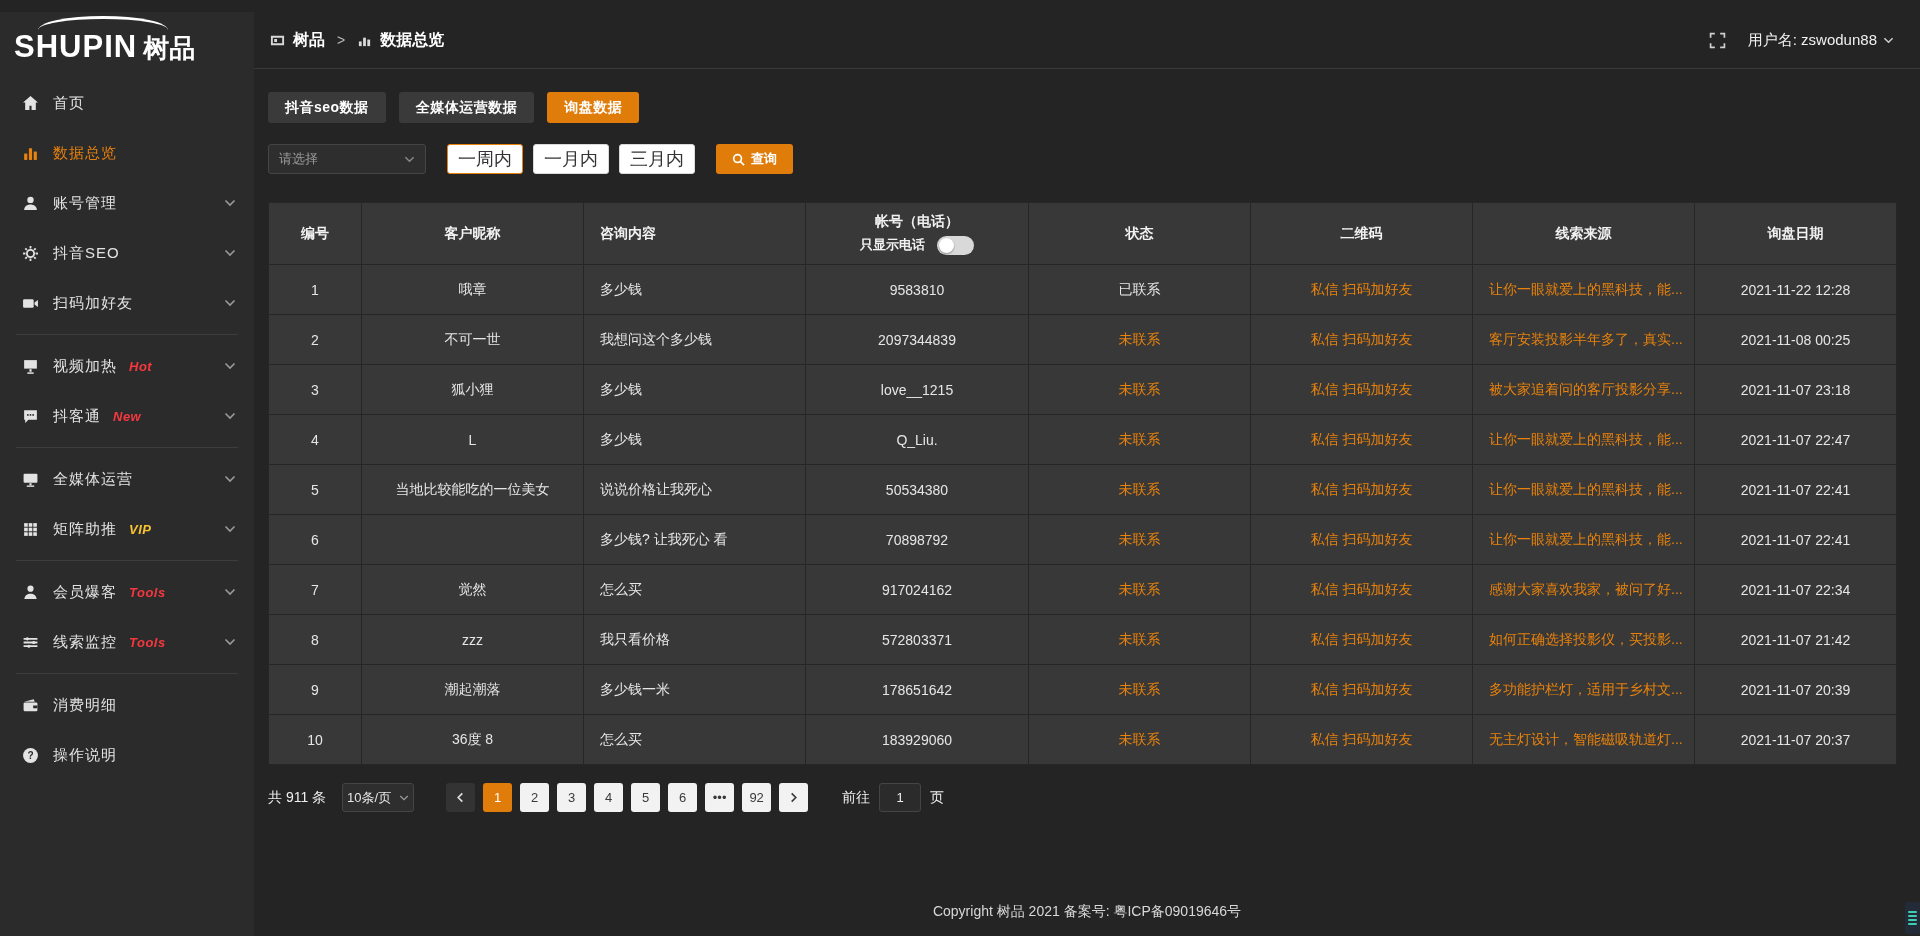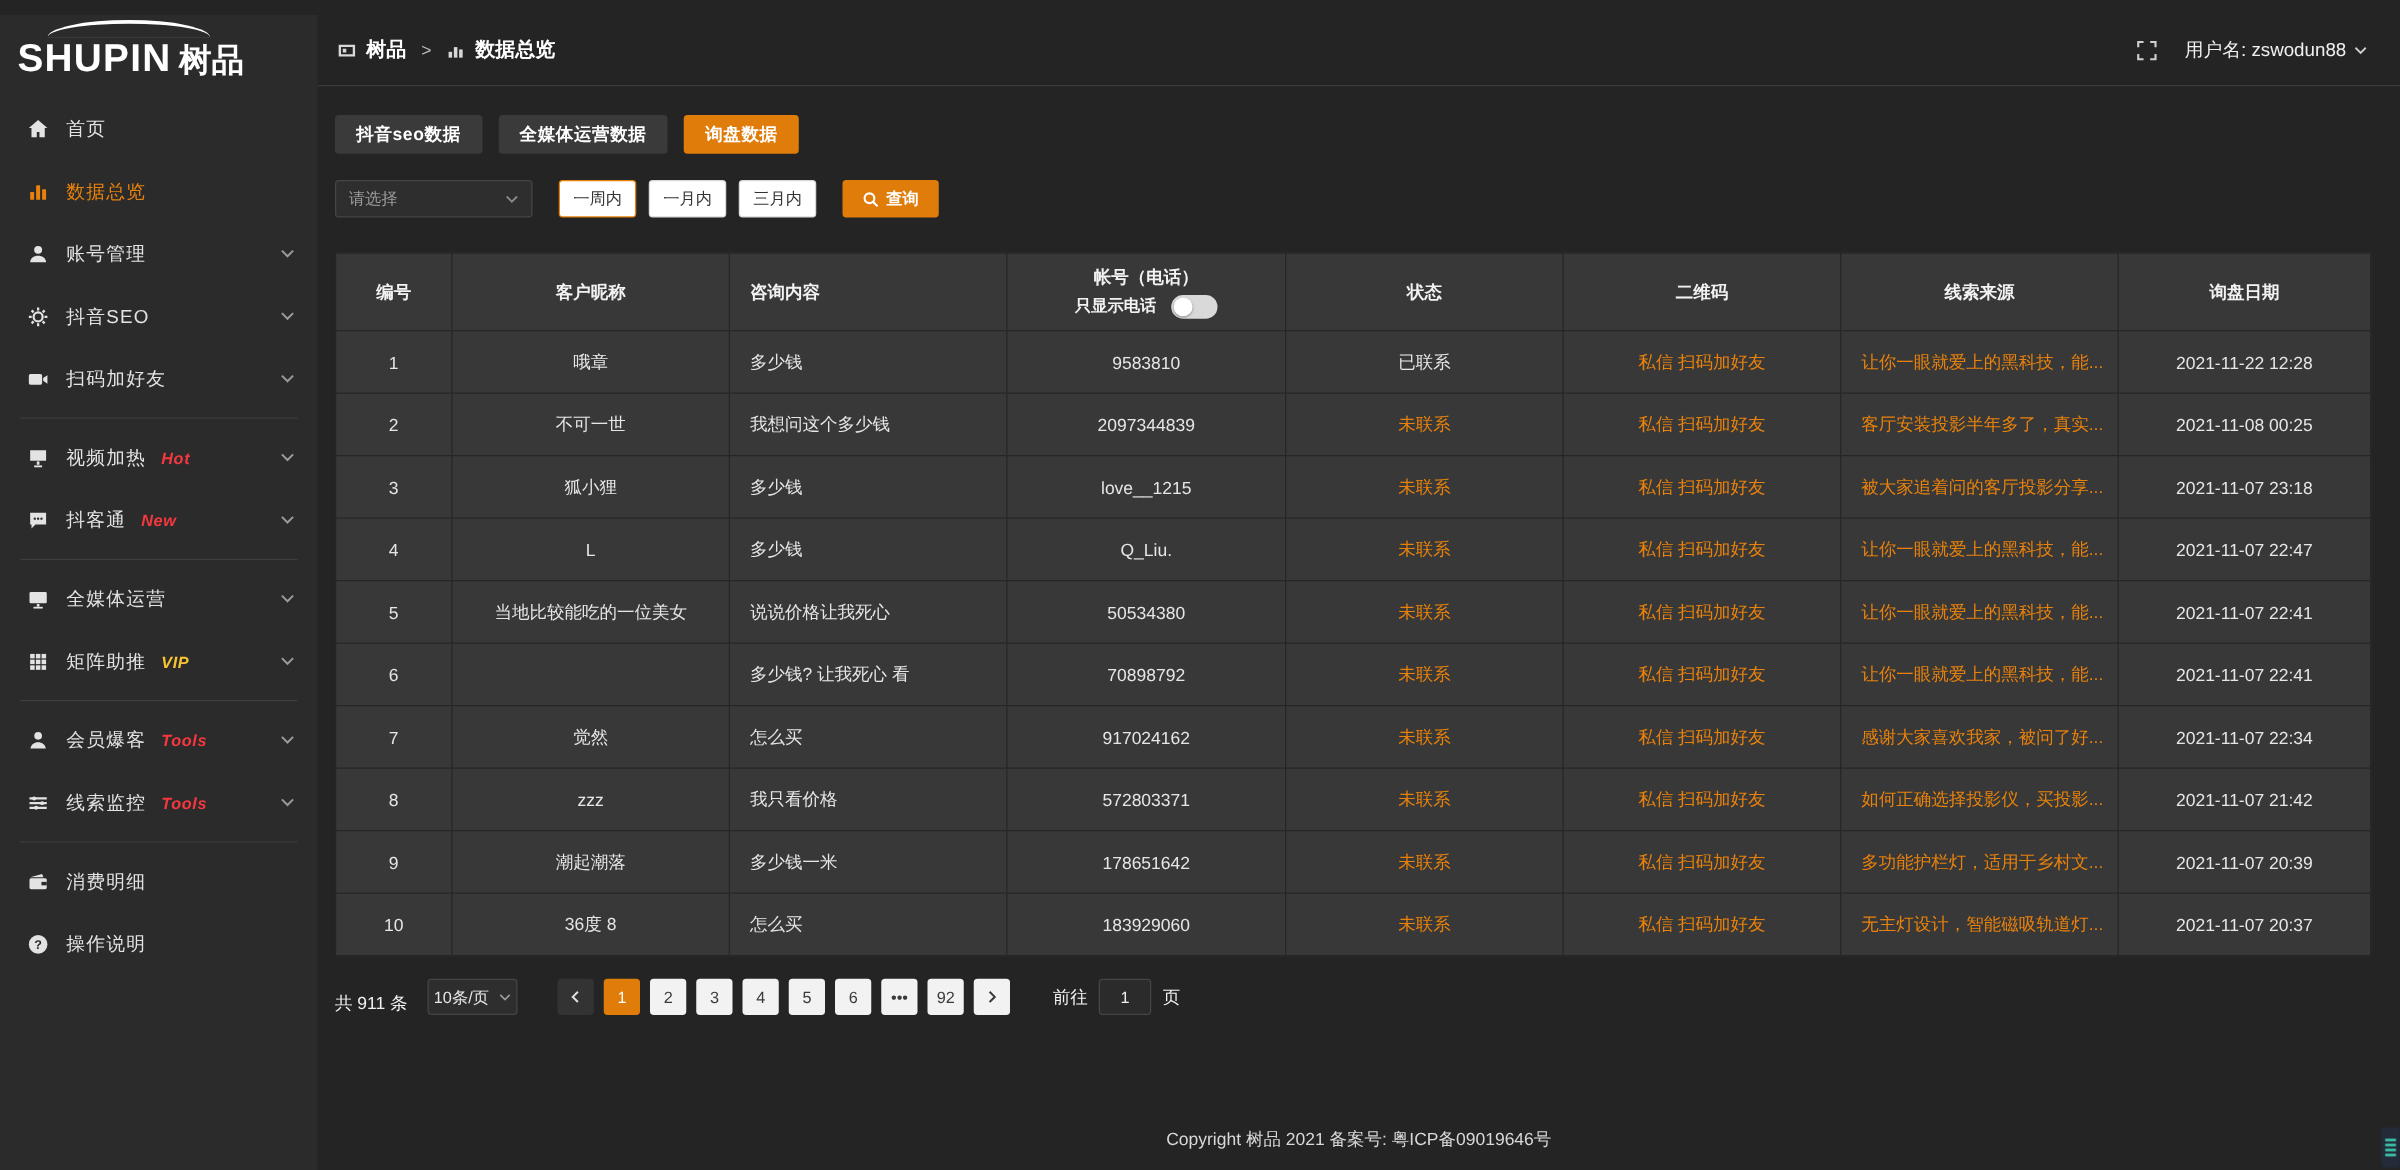--- a/index.html
+++ b/index.html
@@ -53,21 +53,21 @@
   .tab.active { background:#e07c0a; }
 
   
   .filter-row { margin-top:21px; display:flex; align-items:center; }
   .select { width:158px; height:30px; background:#2e2e2e; border:1px solid #454545; border-radius:3px;
             display:flex; align-items:center; padding:0 10px; color:#9b9b9b; font-size:13px; cursor:pointer; }
   .select .sel-caret { margin-left:auto; color:#8a8a8a; display:inline-flex; }
   .select svg { width:11px; height:11px; }
   .periods { display:flex; gap:10px; margin-left:21px; }
   .period { height:30px; min-width:62px; padding:0 10px; background:#fff; color:#333;
-            border:1px solid #d9d9d9; border-radius:3px; font-size:13px; cursor:pointer; font-family:inherit; }
+            border:1px solid #d9d9d9; border-radius:3px; font-size:18px; cursor:pointer; font-family:inherit; }
   .period.active { border-color:#e8820c; }
   .search-btn { margin-left:21px; height:30px; padding:0 16px; background:#e07c0a; color:#fff;
                 border:none; border-radius:3px; font-size:13px; font-weight:700; cursor:pointer;
                 display:flex; align-items:center; gap:6px; font-family:inherit; }
   .search-btn svg { width:13px; height:13px; }
 
   
   .tbl-wrap { margin-top:28px; width:1628px; }
   table { width:1628px; border-collapse:collapse; table-layout:fixed; background:#383838; }
   th, td { border:1px solid #262626; font-weight:400; }
@@ -76,21 +76,21 @@
        white-space:nowrap; overflow:hidden; text-overflow:ellipsis; }
   .c-left { text-align:left; padding-left:16px; }
   .c-orange { color:#e8820c; }
   .th-stack { display:flex; flex-direction:column; align-items:center; gap:5px; }
   .th-sub { display:flex; align-items:center; gap:12px; font-size:13px; font-weight:600; }
   .toggle { width:37px; height:19px; background:#d9d9d9; border-radius:10px; position:relative; cursor:pointer; }
   .toggle-knob { position:absolute; left:2px; top:2px; width:15px; height:15px; background:#fff; border-radius:50%;
                  box-shadow:0 1px 2px rgba(0,0,0,.35); }
 
   
-  .pager { margin-top:18px; display:flex; align-items:flex-end; font-size:14px; color:#f0f0f0; }
+  .pager { margin-top:18px; display:flex; align-items:center; font-size:14px; color:#f0f0f0; }
   .pg-total { margin-right:16px; }
   .pg-size { width:72px; height:29px; background:#2e2e2e; border:1px solid #454545; border-radius:3px;
              display:flex; align-items:center; justify-content:center; gap:8px; font-size:13px; color:#e6e6e6; cursor:pointer; }
   .pg-size svg { width:10px; height:10px; color:#9a9a9a; }
   .pg-group { display:flex; align-items:center; gap:8px; margin-left:32px; }
   .pg-btn { min-width:29px; height:29px; border:none; border-radius:3px; font-size:13px; cursor:pointer;
             display:flex; align-items:center; justify-content:center; font-family:inherit; }
   .pg-dark { background:#333333; color:#dedede; }
   .pg-light { background:#f2f2f2; color:#3a3a3a; }
   .pg-active { background:#e07c0a; color:#fff; }

